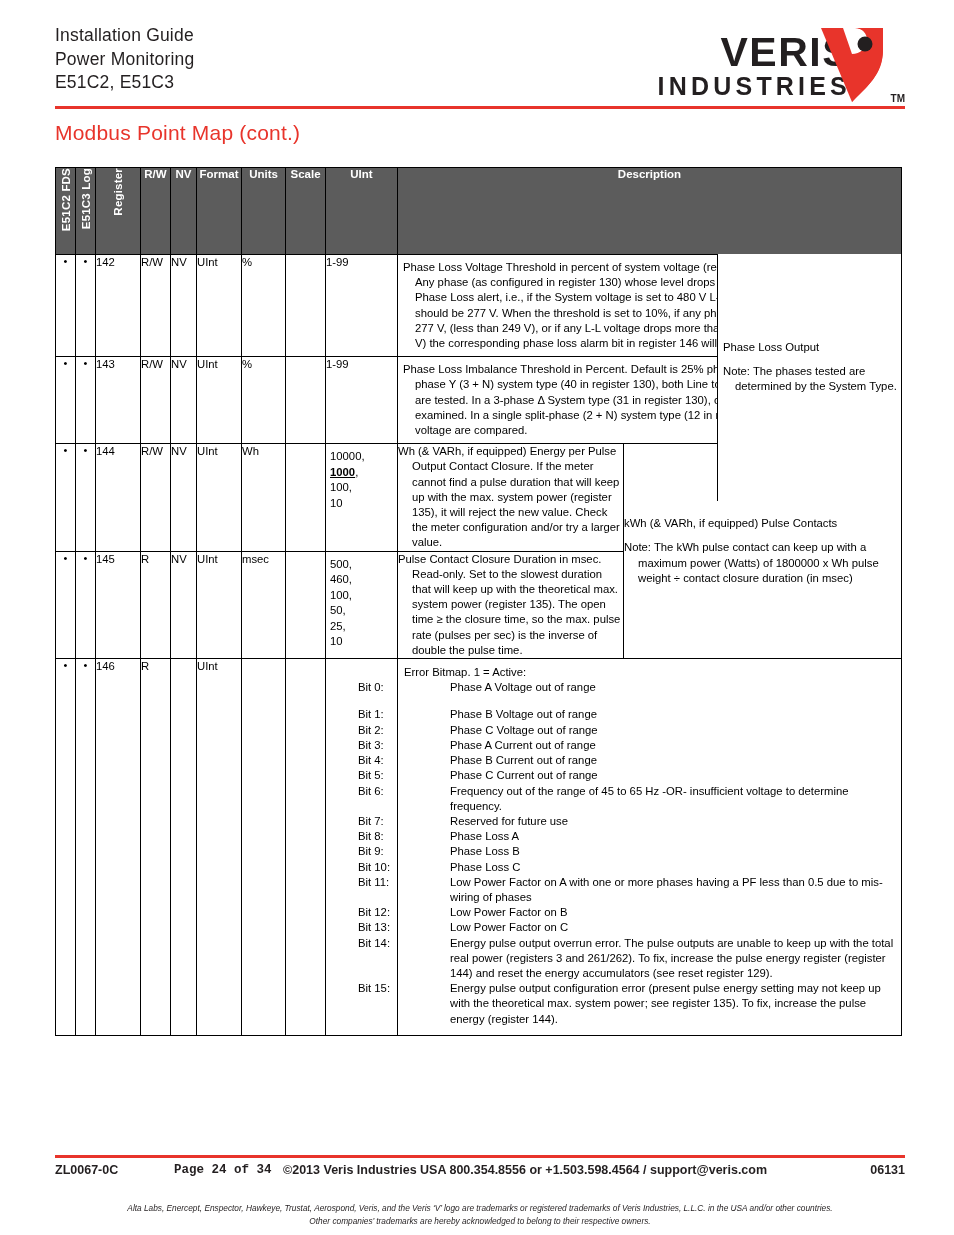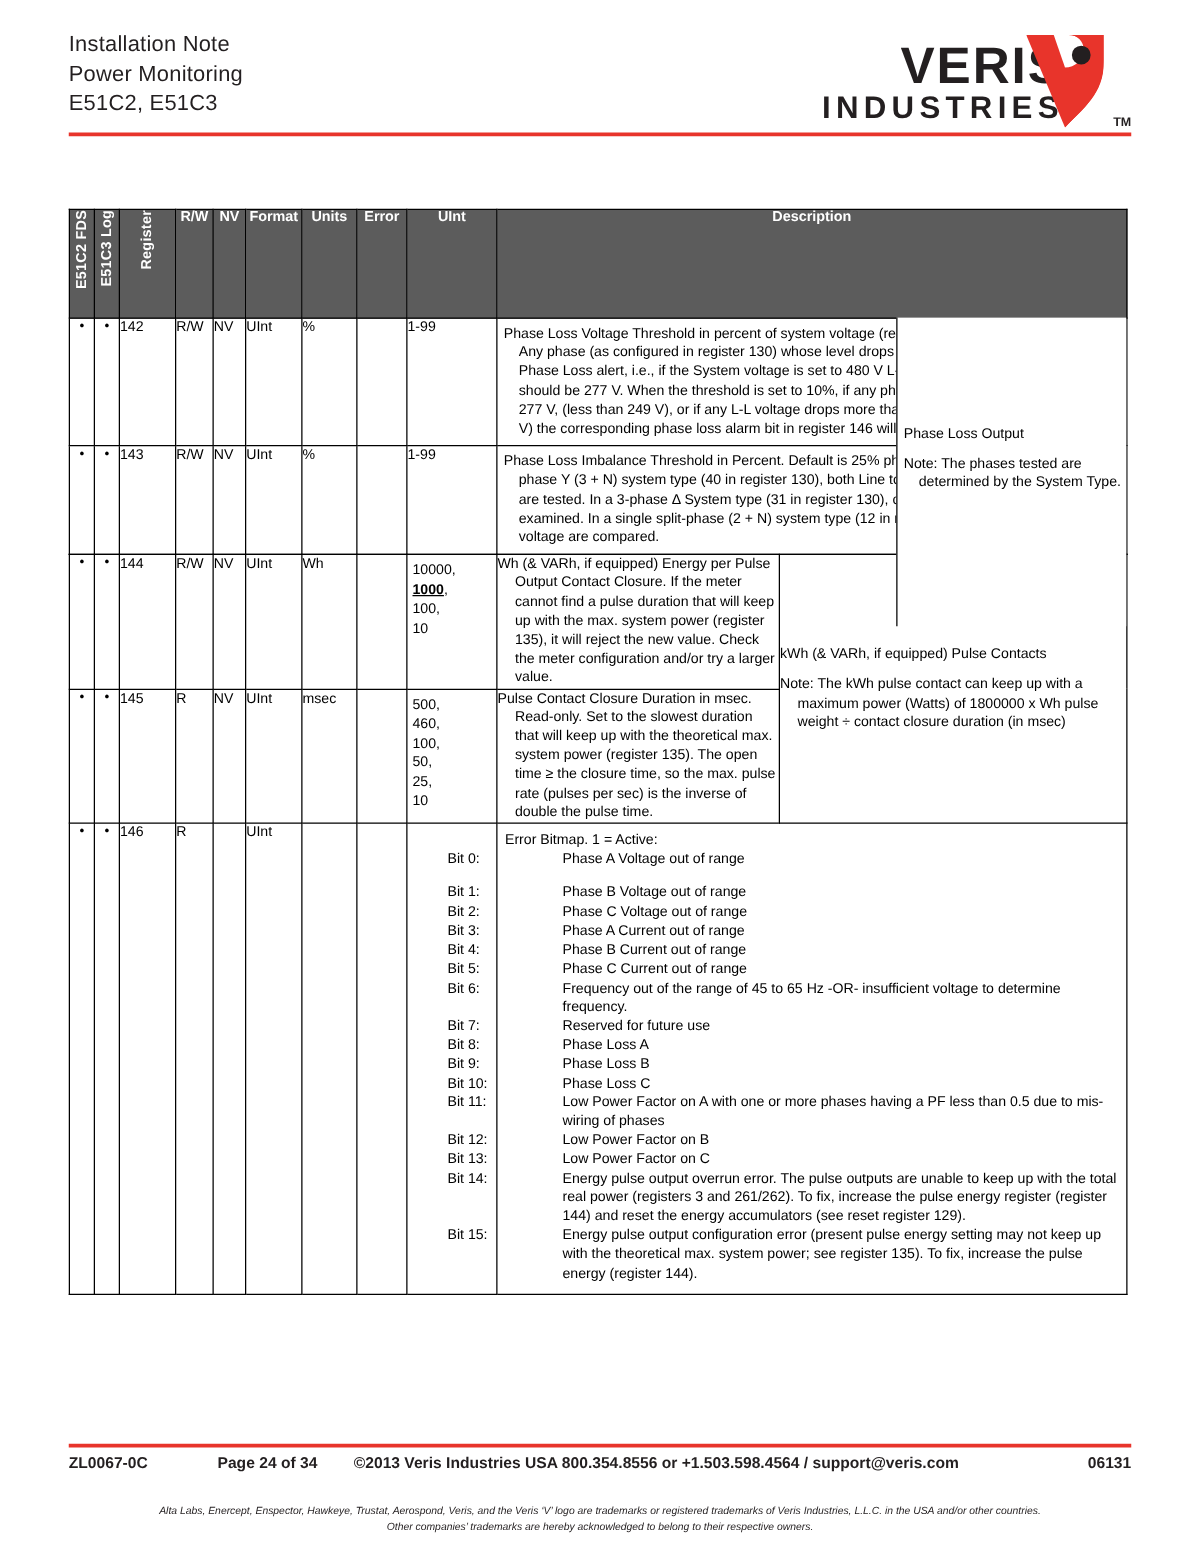--- a/index.html
+++ b/index.html
@@ -198,59 +198,60 @@
     width: 850px;
   }
   .footer-main {
     position: relative;
     height: 20px;
     font-size: 12.5px;
     font-weight: bold;
     color: #231f20;
   }
   .f-left { position: absolute; left: 0; top: 0; }
-  .f-page { position: absolute; left: 119px; top: 0; }
+  .f-page { position: absolute; left: 119px; top: 0; font-family: Liberation Mono, monospace; }
   .f-copy { position: absolute; left: 228px; top: 0; white-space: nowrap; }
   .f-right { position: absolute; right: 0; top: 0; }
   .footer-legal {
     margin-top: 19px;
     text-align: center;
     font-size: 8.3px;
     line-height: 12.5px;
     color: #231f20;
     font-style: italic;
   }
 </style>
 </head>
 <body>
 
 <div class="page">
 
   <div class="header">
     <div class="doc-titles">
-      <div>Installation Note</div>
+      <div>Installation Guide</div>
       <div>Power Monitoring</div>
       <div>E51C2, E51C3</div>
     </div>
 
     <div class="logo">
       <div class="logo-veris">VERIS</div>
       <div class="logo-industries">INDUSTRIES</div>
       <svg class="logo-mark" viewBox="0 0 62 74">
         <path d="M0 0 L22 0 L31 26 L31 74 Z" fill="#e8342b"></path>
         <path d="M62 0 L62 22 C62 47 46 58 31 74 L31 26 C39 26 46 20 46 12 C46 5 41 0 34 0 Z" fill="#e8342b"></path>
         <path d="M0 0 L62 0 L62 20 C62 48 44 60 31 74 L31 30 C40 30 47 22 47 13 C47 5 42 0 34 0 Z" fill="#e8342b"></path>
         <circle cx="44" cy="16" r="7.5" fill="#231f20"></circle>
       </svg>
       <div class="logo-tm">TM</div>
     </div>
   </div>
 
   <div class="rule-red rule-top"></div>
 
+  <div class="section-title">Modbus Point Map (cont.)</div>
 
   <div class="tbl-wrap">
     <table class="pointmap">
       <colgroup>
         <col style="width:20px">
         <col style="width:20px">
         <col style="width:45px">
         <col style="width:30px">
         <col style="width:26px">
         <col style="width:45px">
@@ -261,21 +262,21 @@
       </colgroup>
       <thead>
         <tr>
           <th class="rot"><span class="rot-inner">E51C2 FDS</span></th>
           <th class="rot"><span class="rot-inner">E51C3 Log</span></th>
           <th class="rot"><span class="rot-inner">Register</span></th>
           <th>R/W</th>
           <th>NV</th>
           <th>Format</th>
           <th>Units</th>
-          <th>Error</th>
+          <th>Scale</th>
           <th>UInt</th>
           <th>Description</th>
         </tr>
       </thead>
       <tbody>
 
         <tr>
           <td class="dot">•</td>
           <td class="dot">•</td>
           <td class="cell mid">142</td>

